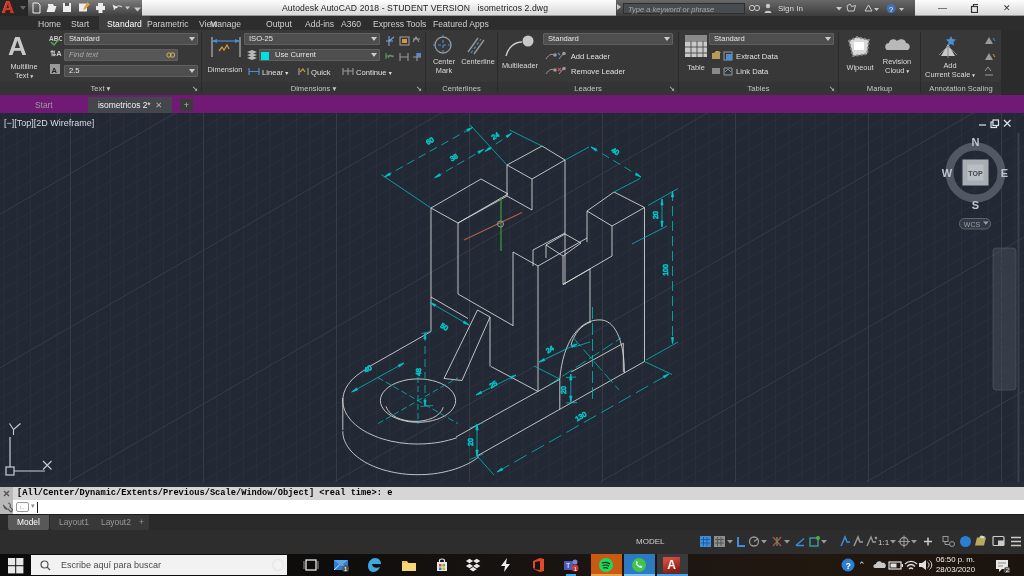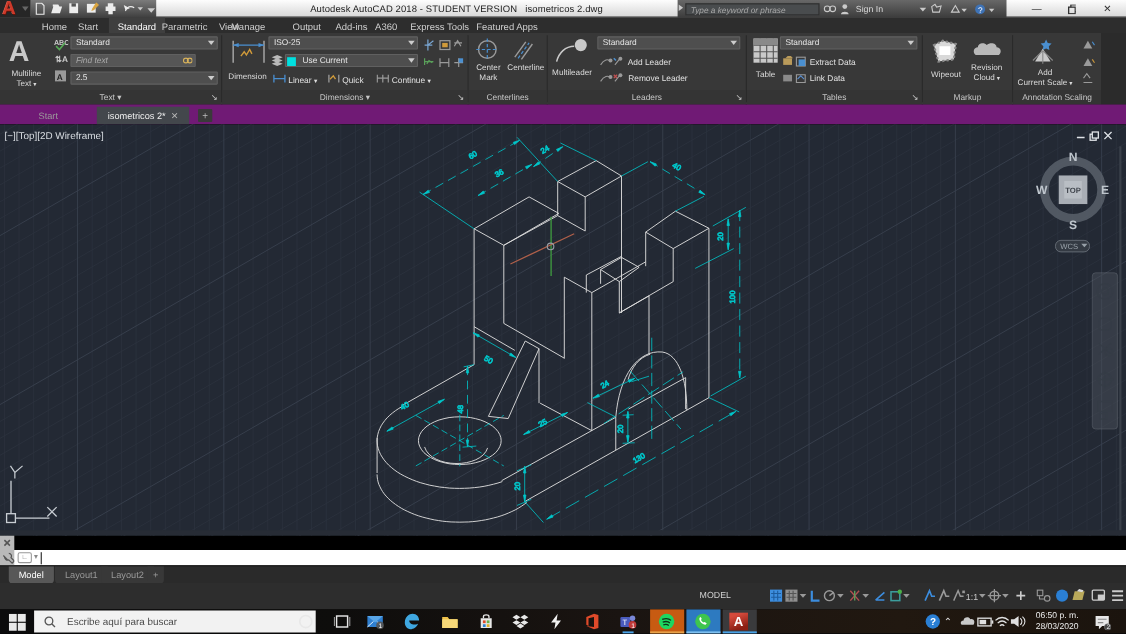--- a/index.html
+++ b/index.html
@@ -432,20 +432,21 @@
             <path d="M1004.5 224v16m-8-8h16"></path>
   <rect x="998" y="252" width="13" height="9"></rect>
             <path d="M1000 263h6v5h-6z"></path>
  </g>
 </g>
 
 <rect x="1017.5" y="20" width="2" height="350" fill="#3a404a"></rect>
 <rect x="0" y="369" width="1024" height="5" fill="#272c35"></rect>
 </svg></div>
 
+  <div id="cmdhist" class="abs"><span style="margin-left:17px">[All/Center/Dynamic/Extents/Previous/Scale/Window/Object] &lt;real time&gt;: e</span></div>
   <div id="cmdin" class="abs"></div>
   <div id="cmdgut" class="abs"></div>
   <svg class="abs" style="left:1px;top:488px" width="12" height="26" viewBox="0 0 12 26">
     <path d="M3 3l5 5m0-5L3 8" stroke="#555" stroke-width="1.4"></path>
     <path d="M2 17l4 4m1-6c2 0 3 2 2 4l3 3-2 2-3-3c-2 1-4-1-4-3" fill="none" stroke="#555" stroke-width="1.1"></path>
   </svg>
   <div class="abs" style="left:16px;top:502px;width:13px;height:10px;border:1px solid #999;border-radius:2px;font-size:6px;color:#777;text-align:center;line-height:9px">∟</div>
   <div class="abs" style="left:31px;top:502px;font-size:7px;color:#888">▾</div>
   <div class="abs" style="left:37px;top:501.5px;width:1.2px;height:11px;background:#222"></div>
 
@@ -587,20 +588,20 @@
       <rect x="2.5" y="6.5" width="6" height="4" fill="#e0e0e0"></rect>
       <rect x="13.5" y="7" width="1.5" height="3" fill="#e0e0e0"></rect>
     </svg>
     <svg class="abs" style="left:903px;top:557px" width="16" height="16" viewBox="0 0 16 16">
       <path d="M2 7c3.5-3.5 8.5-3.5 12 0M4 9.5c2.5-2.5 5.5-2.5 8 0M6 12c1.2-1.2 2.8-1.2 4 0" stroke="#e0e0e0" stroke-width="1.2" fill="none"></path>
     </svg>
     <svg class="abs" style="left:917px;top:557px" width="16" height="16" viewBox="0 0 16 16">
       <path d="M2 6v4h3l4 3V3L5 6z" fill="#e0e0e0"></path>
       <path d="M10.5 5c2 1.5 2 4.5 0 6M12.5 3.5c3 2.5 3 6.5 0 9" stroke="#e0e0e0" fill="none"></path>
     </svg>
-    <div class="abs" style="left:936px;top:555px;width:50px;color:#f0f0f0;font-size:7.8px;text-align:center;line-height:10px">06:50 p. m.<br>28/03/2020</div>
+    <div class="abs" style="left:936px;top:555px;width:50px;color:#f0f0f0;font-size:7.8px;text-align:left;line-height:10px">06:50 p. m.<br>28/03/2020</div>
     <svg class="abs" style="left:994px;top:557px" width="16" height="16" viewBox="0 0 16 16">
       <path d="M2 3h12v9H8l-3 3v-3H2z" fill="#e8e8e8"></path>
       <path d="M4 6h8M4 9h5" stroke="#888"></path>
       <circle cx="13" cy="13" r="3" fill="#444" stroke="#888" stroke-width="0.5"></circle>
       <text x="11.8" y="15.2" font-size="6" fill="#fff" font-family="Liberation Sans">2</text>
     </svg>
 </div>
 
 </body></html>

